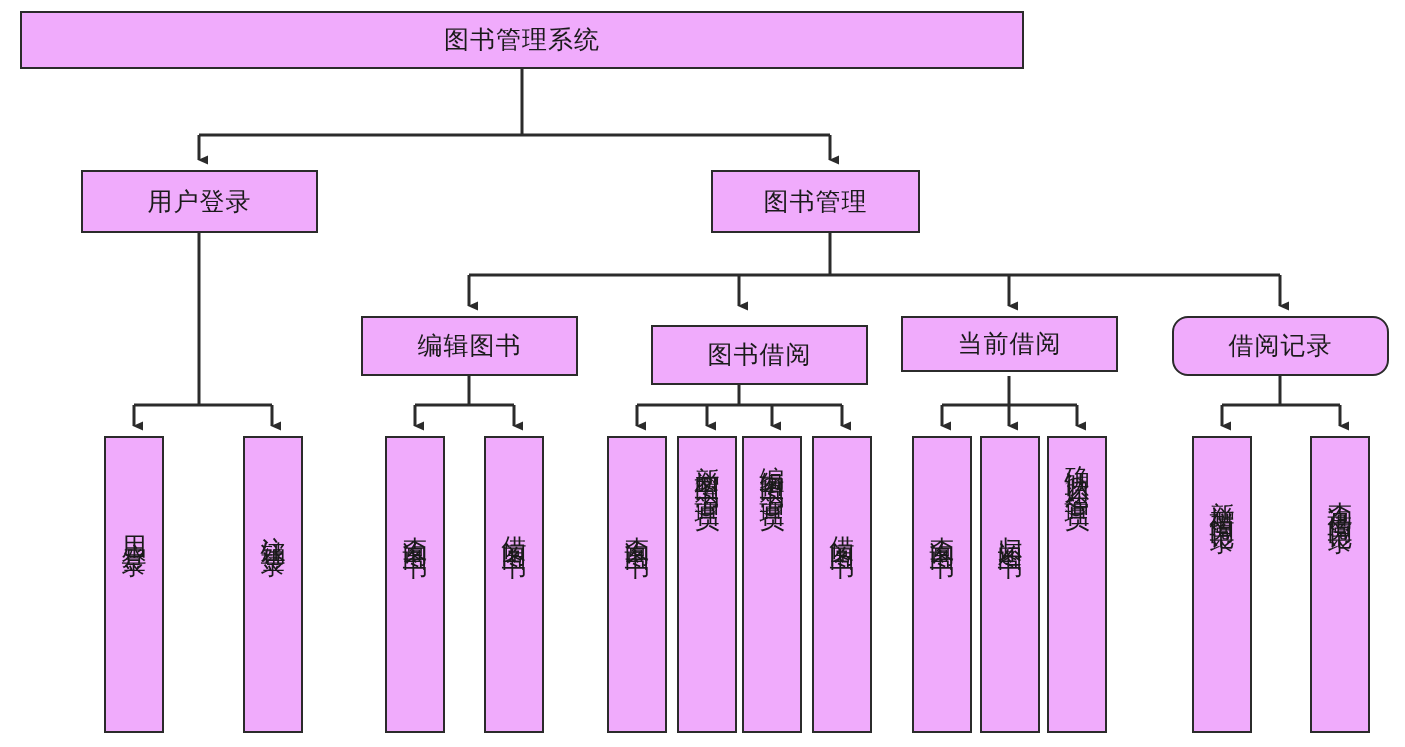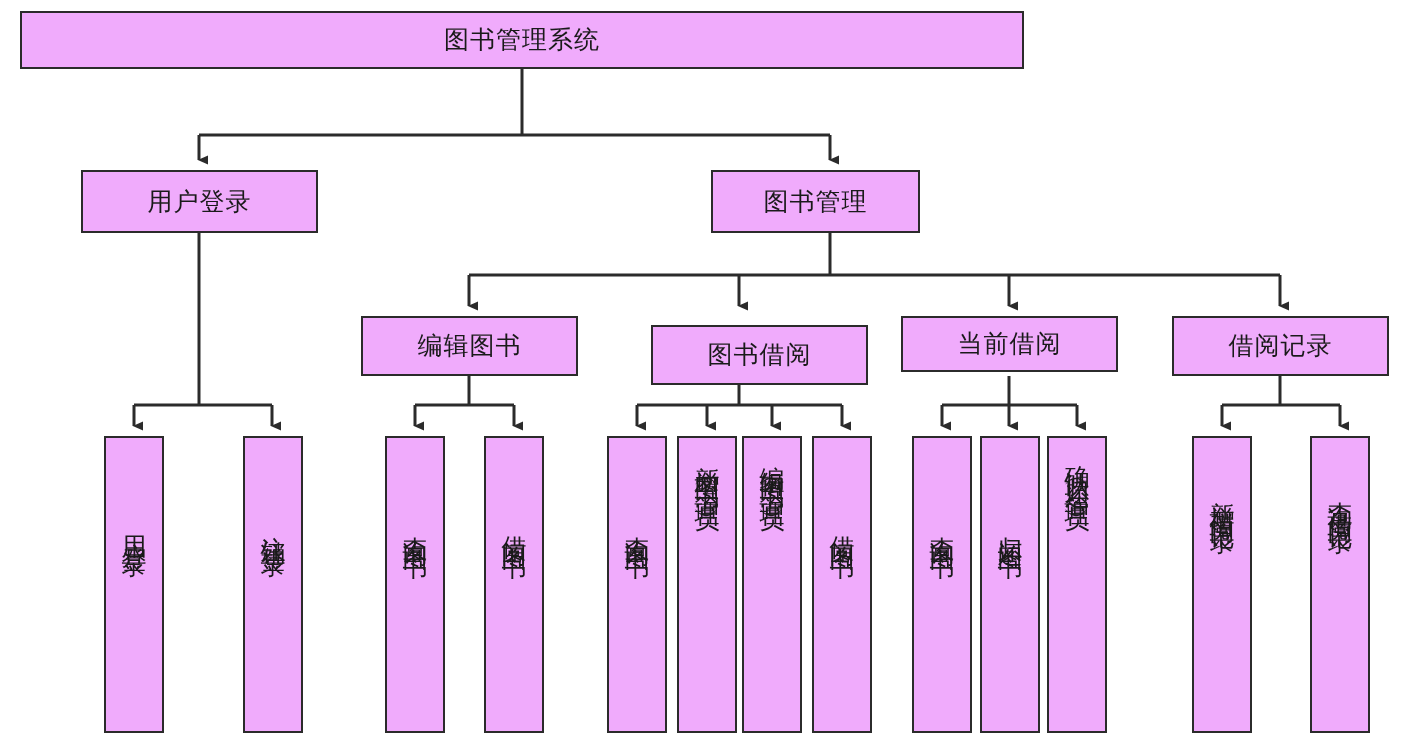--- a/index.html
+++ b/index.html
@@ -147,21 +147,21 @@
   </div>
 
   <div class="node horizontal" style="left:631px; top:325px; width:217px; height:60px;margin-left:20px;">
     <span class="node-label">图书借阅</span>
   </div>
 
   <div class="node horizontal" style="left:901px; top:316px; width:217px; height:56px;">
     <span class="node-label">当前借阅</span>
   </div>
 
-  <div class="node horizontal" style="left:1172px; top:316px; width:217px; height:60px;">
+  <div class="node horizontal" style="left:1172px; top:316px; width:217px; height:60px;border-radius:16px;">
     <span class="node-label">借阅记录</span>
   </div>
 
   <div class="node vertical" style="left:104px; top:436px; width:60px; height:297px; padding-top:78px;">
     <span class="node-label">用户登录</span>
   </div>
 
   <div class="node vertical" style="left:243px; top:436px; width:60px; height:297px; padding-top:78px;">
     <span class="node-label">注销登录</span>
   </div>

